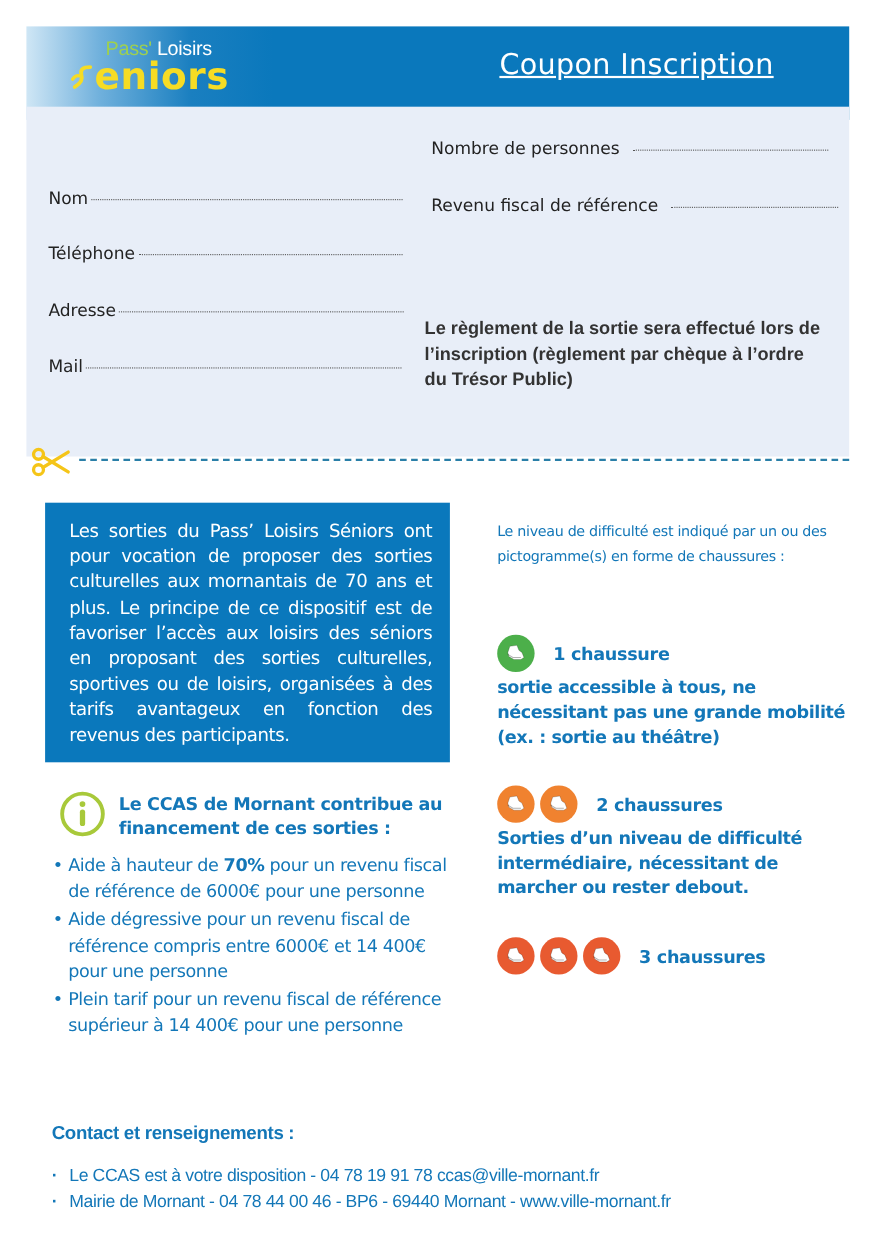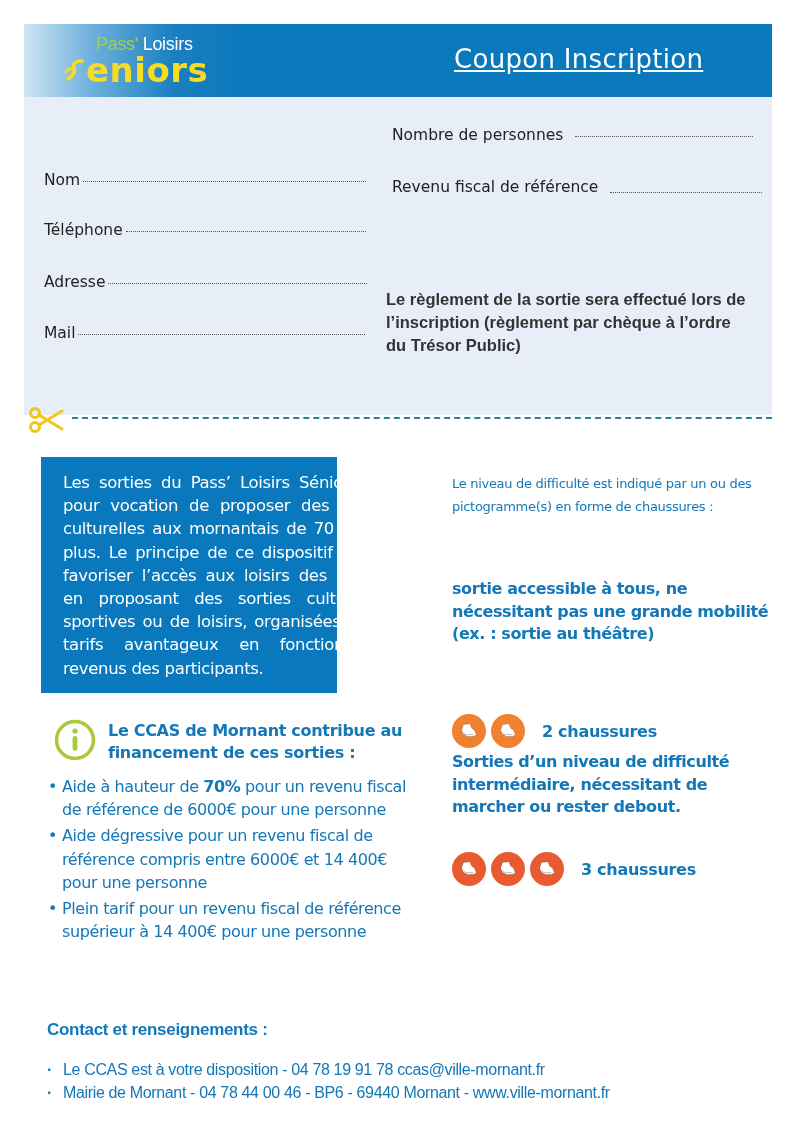--- a/index.html
+++ b/index.html
@@ -16,21 +16,21 @@
   .header-title { position:absolute; left:430px; top:20px; color:#ffffff; font-size:26px; letter-spacing:0.3px;
                   font-family:"DejaVu Sans", sans-serif;text-decoration:underline; }
   .coupon { position:absolute; left:24px; top:97px; width:748px; height:318px; background:#e8eef8; }
   .field { position:absolute; color:#222; font-size:15.5px; font-family:"DejaVu Sans", sans-serif;
            display:flex; align-items:baseline; white-space:nowrap; }
   .dots { display:inline-block; border-bottom:1px dotted #555; height:1px; margin-left:3px; position:relative; top:-3px; }
   .payment-note { position:absolute; left:386px; top:288px; width:360px; color:#333; font-weight:bold;
                   font-size:16.5px; line-height:23px; }
   .cutline { position:absolute; left:72px; top:417px; width:700px; border-top:2.5px dashed #2a7fa8; }
   .scissors { position:absolute; left:28px; top:405px; width:36px; height:30px; }
-  .intro-box { position:absolute; left:41px; top:457px; width:296px; height:236px; background:#0a78bc; }
+  .intro-box { position:absolute; left:41px; top:457px; width:368px; height:236px; background:#0a78bc; }
   .intro-text { position:absolute; left:22px; top:14px; width:330px; color:#ffffff; font-size:16.5px; line-height:23.2px;
                 font-family:"DejaVu Sans", sans-serif; letter-spacing:-0.35px; text-align:justify; }
   .blue-text { color:#1377b8; font-family:"DejaVu Sans", sans-serif; }
   .info-icon { position:absolute; left:53px; top:718px; width:44px; height:44px; }
   .ccas-title { position:absolute; left:108px; top:720px; width:300px; font-weight:bold; font-size:16px; line-height:22px;
                 letter-spacing:-0.3px; }
   .bullets { position:absolute; left:48px; top:775px; width:360px; font-size:16px; line-height:23.2px; letter-spacing:-0.4px; }
   .bullet { position:relative; padding-left:14px; margin-bottom:3px; }
   .bullet::before { content:"•"; position:absolute; left:0; top:0; }
   .right-intro { position:absolute; left:452px; top:472px; width:320px; font-size:13px; line-height:23.2px; letter-spacing:-0.3px; }
@@ -75,21 +75,21 @@
   </div>
   <div class="field" style="left:20px; top:227px;">
     <span>Mail</span>
     <span class="dots" style="width:287px;"></span>
   </div>
 
   <div class="field" style="left:368px; top:29px;">
     <span>Nombre de personnes</span>
     <span class="dots" style="width:178px; margin-left:12px;"></span>
   </div>
-  <div class="field" style="left:368px; top:81px;align-items:flex-end;">
+  <div class="field" style="left:368px; top:81px;">
     <span>Revenu fiscal de référence</span>
     <span class="dots" style="width:152px; margin-left:12px;"></span>
   </div>
 </div>
 <div class="payment-note">Le règlement de la sortie sera effectué lors de l’inscription (règlement par chèque à l’ordre du Trésor Public)</div>
 
 <svg class="scissors" viewBox="0 0 36 30">
   <circle cx="7" cy="8" r="4.5" stroke="#f5c518" stroke-width="3" fill="none"></circle>
   <circle cx="7" cy="22" r="4.5" stroke="#f5c518" stroke-width="3" fill="none"></circle>
   <line x1="11" y1="10" x2="34" y2="24" stroke="#f5c518" stroke-width="3" stroke-linecap="round"></line>
@@ -115,20 +115,29 @@
     <span>Aide dégressive pour un revenu fiscal de référence compris entre 6000€ et 14 400€ pour une personne</span>
   </div>
   <div class="bullet">
     <span>Plein tarif pour un revenu fiscal de référence supérieur à 14 400€ pour une personne</span>
   </div>
 </div>
 
 <div class="right-intro blue-text">Le niveau de difficulté est indiqué par un ou des pictogramme(s) en forme de chaussures :</div>
 
 <div class="level blue-text" style="top:576px;">
+  <div class="shoes">
+    <span class="shoe" style="background: rgb(76, 175, 74);">
+        <svg viewBox="0 0 24 24" width="22" height="22">
+          <path d="M6 5 l7 -1 l2 5 l3 2 l2 5 l-3 2 l-7 0 l-5 -3 l-1 -4 z" fill="#ffffff" stroke="rgba(0,0,0,0.25)" stroke-width="0.8"></path>
+          <path d="M4 13 l5 3 l8 0" stroke="rgba(0,0,0,0.3)" stroke-width="1" fill="none"></path>
+        </svg>
+      </span>
+    <span class="level-title">1 chaussure</span>
+  </div>
   <div class="level-desc">sortie accessible à tous, ne nécessitant pas une grande mobilité (ex. : sortie au théâtre)</div>
 </div>
 
 <div class="level blue-text" style="top:713px;">
   <div class="shoes">
     <span class="shoe" style="background: rgb(240, 130, 47);">
         <svg viewBox="0 0 24 24" width="22" height="22">
           <path d="M6 5 l7 -1 l2 5 l3 2 l2 5 l-3 2 l-7 0 l-5 -3 l-1 -4 z" fill="#ffffff" stroke="rgba(0,0,0,0.25)" stroke-width="0.8"></path>
           <path d="M4 13 l5 3 l8 0" stroke="rgba(0,0,0,0.3)" stroke-width="1" fill="none"></path>
         </svg>

